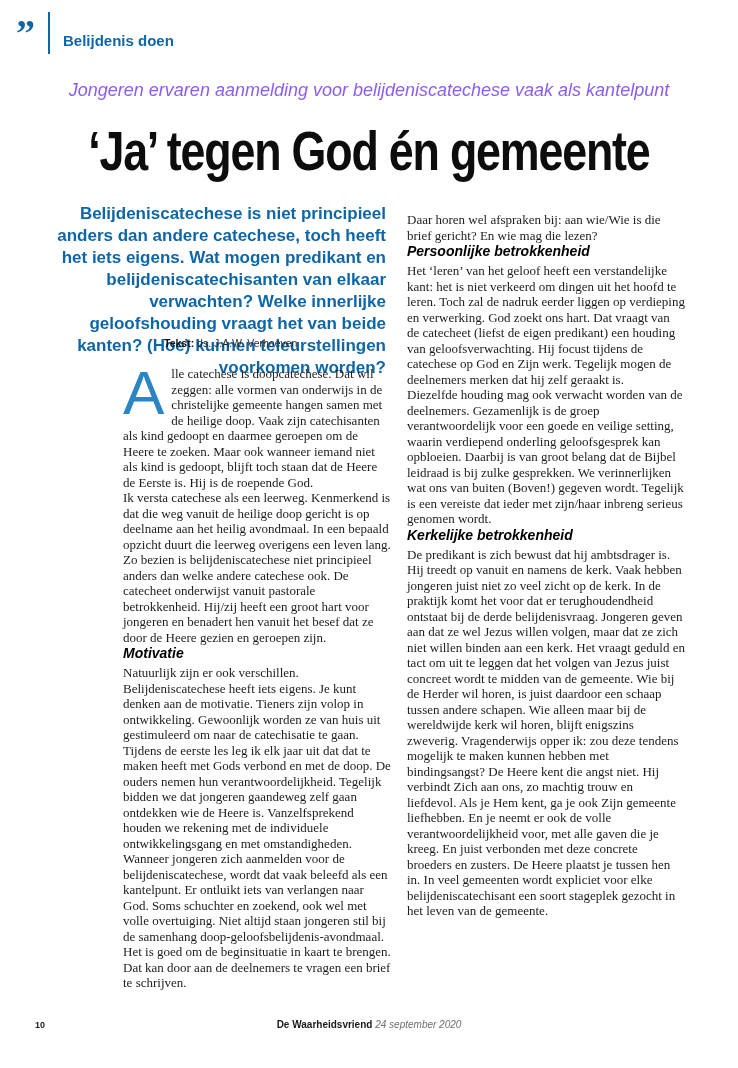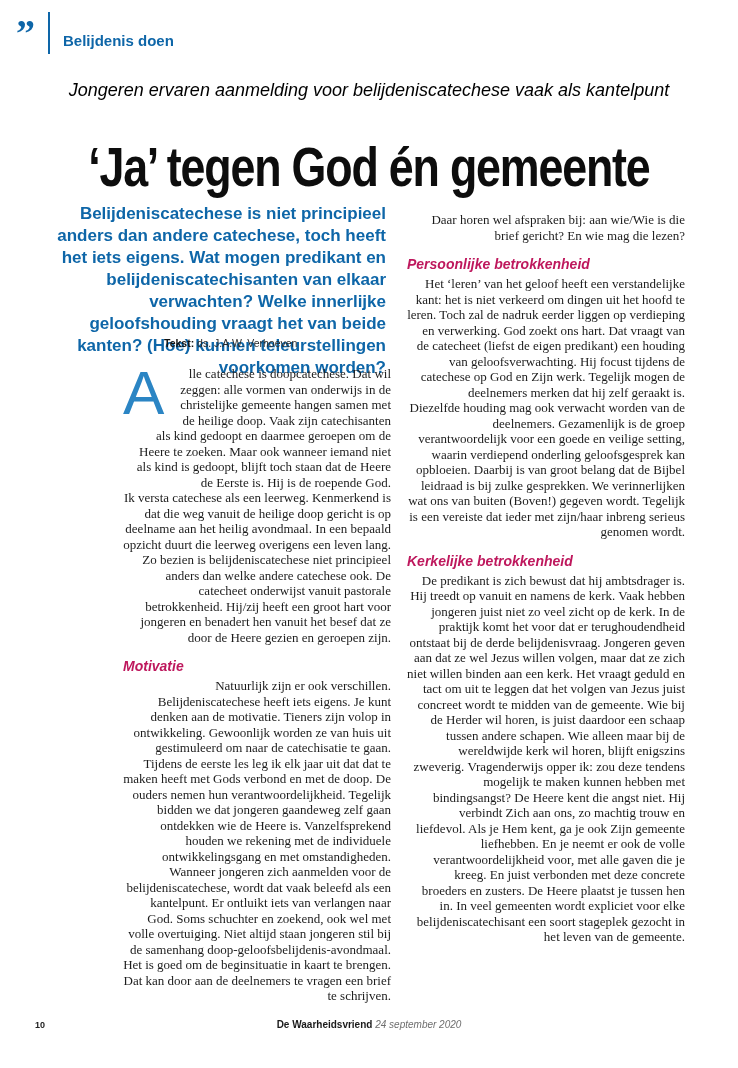--- a/index.html
+++ b/index.html
@@ -23,25 +23,25 @@
     position:absolute; left:63px; top:32px;
     font:700 15px/18px "Liberation Sans", sans-serif;
     color:#0e66a8;
   }
 
   
   .subtitle {
     position:absolute; left:0; top:79px; width:738px;
     text-align:center;
     font:italic 400 18px/22px "Liberation Sans", sans-serif;
-    color:#000000;
+    color:#8b5cf6;
   }
 
   
-  .title-wrap { position:absolute; left:0; top:134px; width:738px; text-align:center; }
+  .title-wrap { position:absolute; left:0; top:118px; width:738px; text-align:center; }
   .title-wrap h1 {
     display:inline-block; margin:0;
     font:700 56px/66px "Liberation Sans", sans-serif;
     letter-spacing:-1.5px; color:#0d0d0d;
     transform:scaleX(0.8); transform-origin:center;
     white-space:nowrap;
   }
 
   
   .lede {
@@ -62,26 +62,26 @@
 
   
   .col {
     position:absolute;
     font:400 13px/15.5px "Liberation Serif", serif;
     color:#1c1c1c;
     text-align:left;
   }
   .col-left  { left:123px; top:366px; width:268px; }
   .col-right { left:407px; top:212px; width:278px; }
-  .col p { margin:0;text-align:right; }
+  .col p { margin:0; }
   .col p.spaced { }
   .section-heading {
-    margin:13px 0 3px 0;
+    margin:0 0 3px 0;
     font:italic 700 14px/17px "Liberation Sans", sans-serif;
-    color:#be185d;
+    color:#000000;
   }
   .dropcap {
     float:left;
     font:400 62px/47px "Liberation Sans", sans-serif;
     color:#2b85c4;
     margin:3px 7px 0 0;
   }
 
   
   .footer-pagenum {

